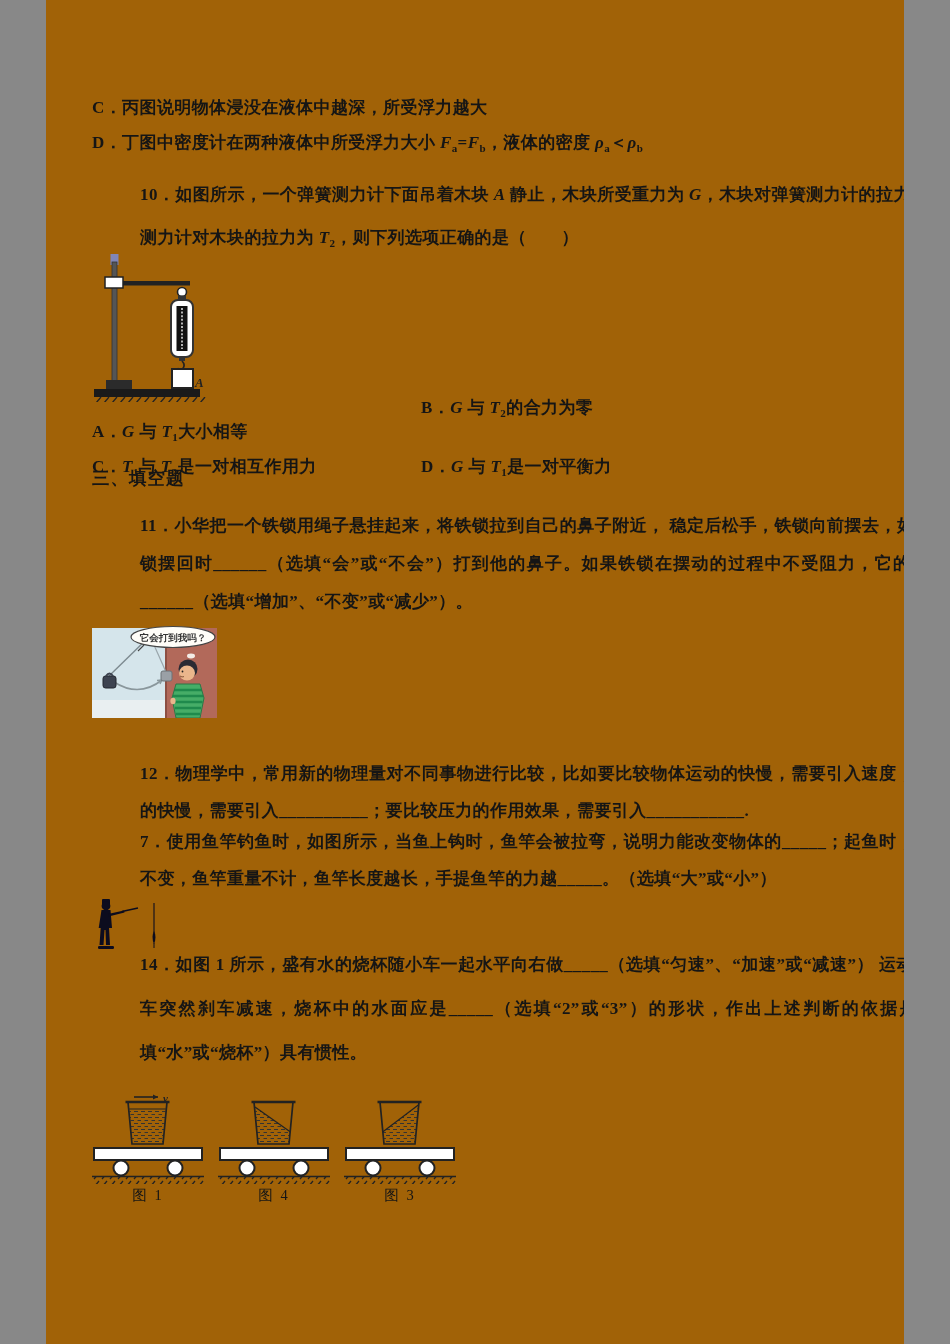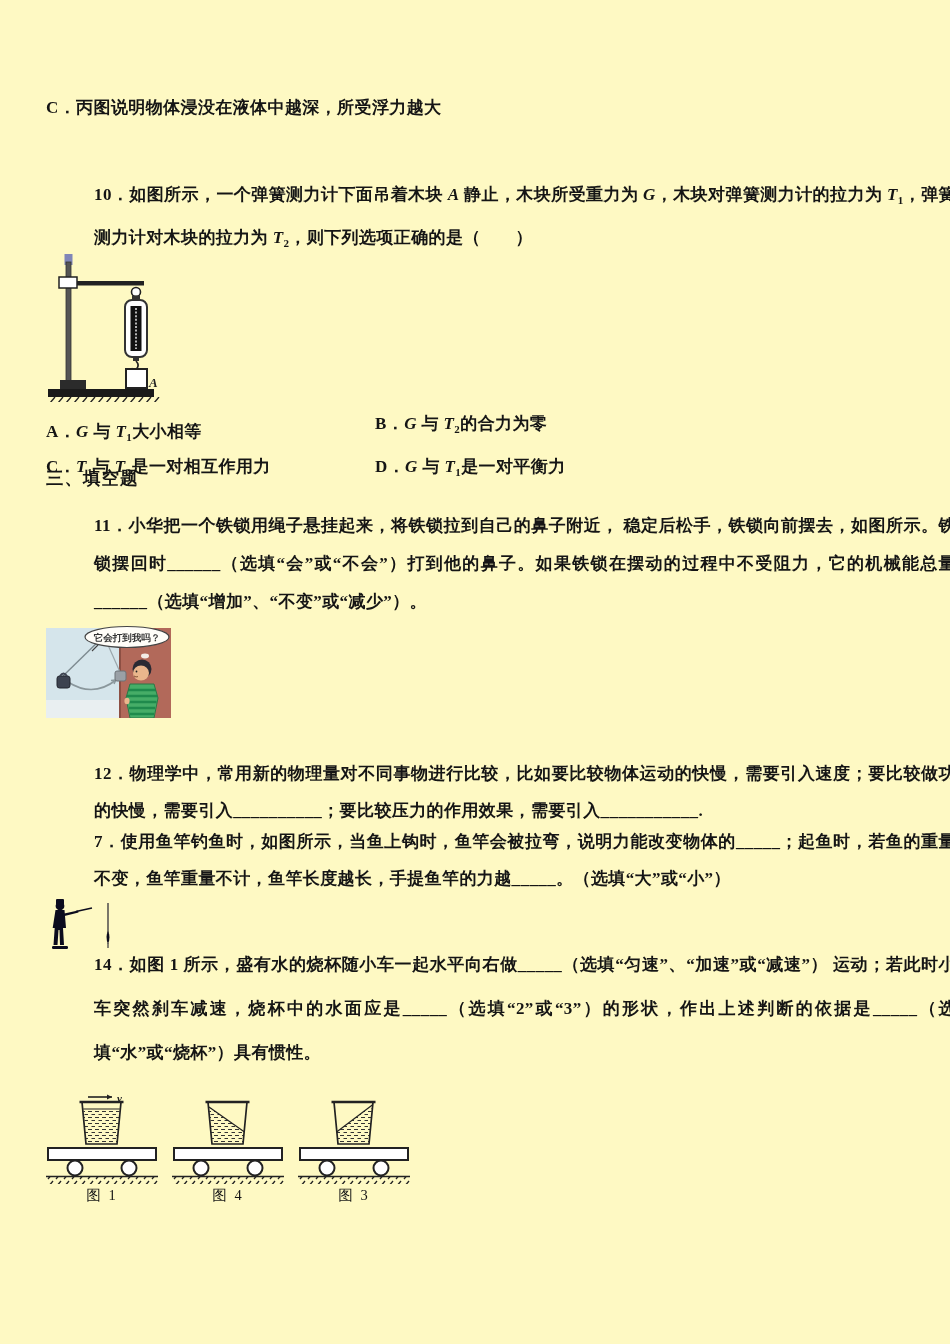--- a/index.html
+++ b/index.html
@@ -1,17 +1,17 @@
 <!DOCTYPE html>
 <html><head>
 <meta charset="utf-8">
 <style>
   html,body{margin:0;padding:0;background:#888;}
   .page{
-    position:relative;width:950px;height:1344px;background:#fef9c3;
+    position:relative;width:858px;height:1344px;background:#a16207;
     margin:0 auto;overflow:hidden;
     font-family:"Liberation Serif","DejaVu Serif",serif;
     font-weight:700;color:#151515;
   }
   .abs{position:absolute;}
   .para{
     position:absolute;left:46px;width:862px;
     font-size:17px;line-height:37px;letter-spacing:0.4px;
     text-align:justify;
     margin-left:48px;
@@ -37,20 +37,21 @@
       <pattern id="ph-water" width="7" height="6" patternUnits="userSpaceOnUse">
         <path d="M0 1.5 h4 M3.5 4.5 h4" stroke="#333" stroke-width="1.1" fill="none"></path>
       </pattern>
       <pattern id="ph-ground" width="8" height="8" patternUnits="userSpaceOnUse">
         <path d="M7 1 L2 7" stroke="#222" stroke-width="1.3"></path>
       </pattern>
     </defs>
   </svg>
 
   <div class="line" style="top:96px">C．丙图说明物体浸没在液体中越深，所受浮力越大</div>
+  <div class="line" style="top:131px">D．丁图中密度计在两种液体中所受浮力大小 <i>F</i><sub>a</sub>=<i>F</i><sub>b</sub>，液体的密度 <i>ρ</i><sub>a</sub>＜<i>ρ</i><sub>b</sub></div>
 
   <div class="para" style="top:176px">10．如图所示，一个弹簧测力计下面吊着木块 <i>A</i> 静止，木块所受重力为 <i>G</i>，木块对弹簧测力计的拉力为 <i>T</i><sub>1</sub>，弹簧测力计对木块的拉力为 <i>T</i><sub>2</sub>，则下列选项正确的是（　　）</div>
 
   <figure class="abs" style="left:48px;top:252px">
     <svg width="115" height="150" viewBox="0 0 115 150">
       <rect x="0" y="145" width="114" height="6" fill="url(#ph-ground)"></rect>
       <rect x="16.5" y="2" width="8" height="11" fill="#8086b8"></rect>
       <rect x="18" y="10" width="5" height="130" fill="#555" stroke="#333" stroke-width="0.8"></rect>
       <rect x="12" y="128" width="26" height="11" fill="#2b2b2b"></rect>
       <rect x="0" y="137" width="106" height="8" fill="#1a1a1a"></rect>
@@ -62,21 +63,21 @@
       <rect x="82.5" y="54" width="11" height="45" fill="#111"></rect>
       <line x1="88" y1="56" x2="88" y2="97" stroke="#dcdcdc" stroke-width="1.6" stroke-dasharray="2 1.6"></line>
       <rect x="85" y="105" width="6" height="4" fill="#333"></rect>
       <path d="M88 109 q4 4 0.5 8 q-3.5 3 -5 -1" fill="none" stroke="#222" stroke-width="1.7"></path>
       <rect x="78" y="117" width="21" height="19" fill="#fff" stroke="#222" stroke-width="2"></rect>
       <text x="101" y="135" font-size="13" font-style="italic" fill="#222">A</text>
     </svg>
   </figure>
 
   <div class="opt" style="left:46px;top:420px">A．<i>G</i> 与 <i>T</i><sub>1</sub>大小相等</div>
-  <div class="opt" style="left:375px;top:412px">B．<i>G</i> 与 <i>T</i><sub>2</sub>的合力为零</div>
+  <div class="opt" style="left:375px;top:396px">B．<i>G</i> 与 <i>T</i><sub>2</sub>的合力为零</div>
   <div class="opt" style="left:46px;top:455px">C．<i>T</i><sub>1</sub>与 <i>T</i><sub>2</sub>是一对相互作用力</div>
   <div class="opt" style="left:375px;top:455px">D．<i>G</i> 与 <i>T</i><sub>1</sub>是一对平衡力</div>
 
   <div class="heading" style="top:466px">三、填空题</div>
 
   <div class="para" style="top:507px;line-height:38px">11．小华把一个铁锁用绳子悬挂起来，将铁锁拉到自己的鼻子附近， 稳定后松手，铁锁向前摆去，如图所示。铁锁摆回时______（选填“会”或“不会”）打到他的鼻子。如果铁锁在摆动的过程中不受阻力，它的机械能总量______（选填“增加”、“不变”或“减少”）。</div>
 
   <figure class="abs" style="left:46px;top:624px">
     <svg width="125" height="94" viewBox="0 0 125 94">
       <rect x="0" y="4" width="125" height="90" fill="#d5e5eb"></rect>

